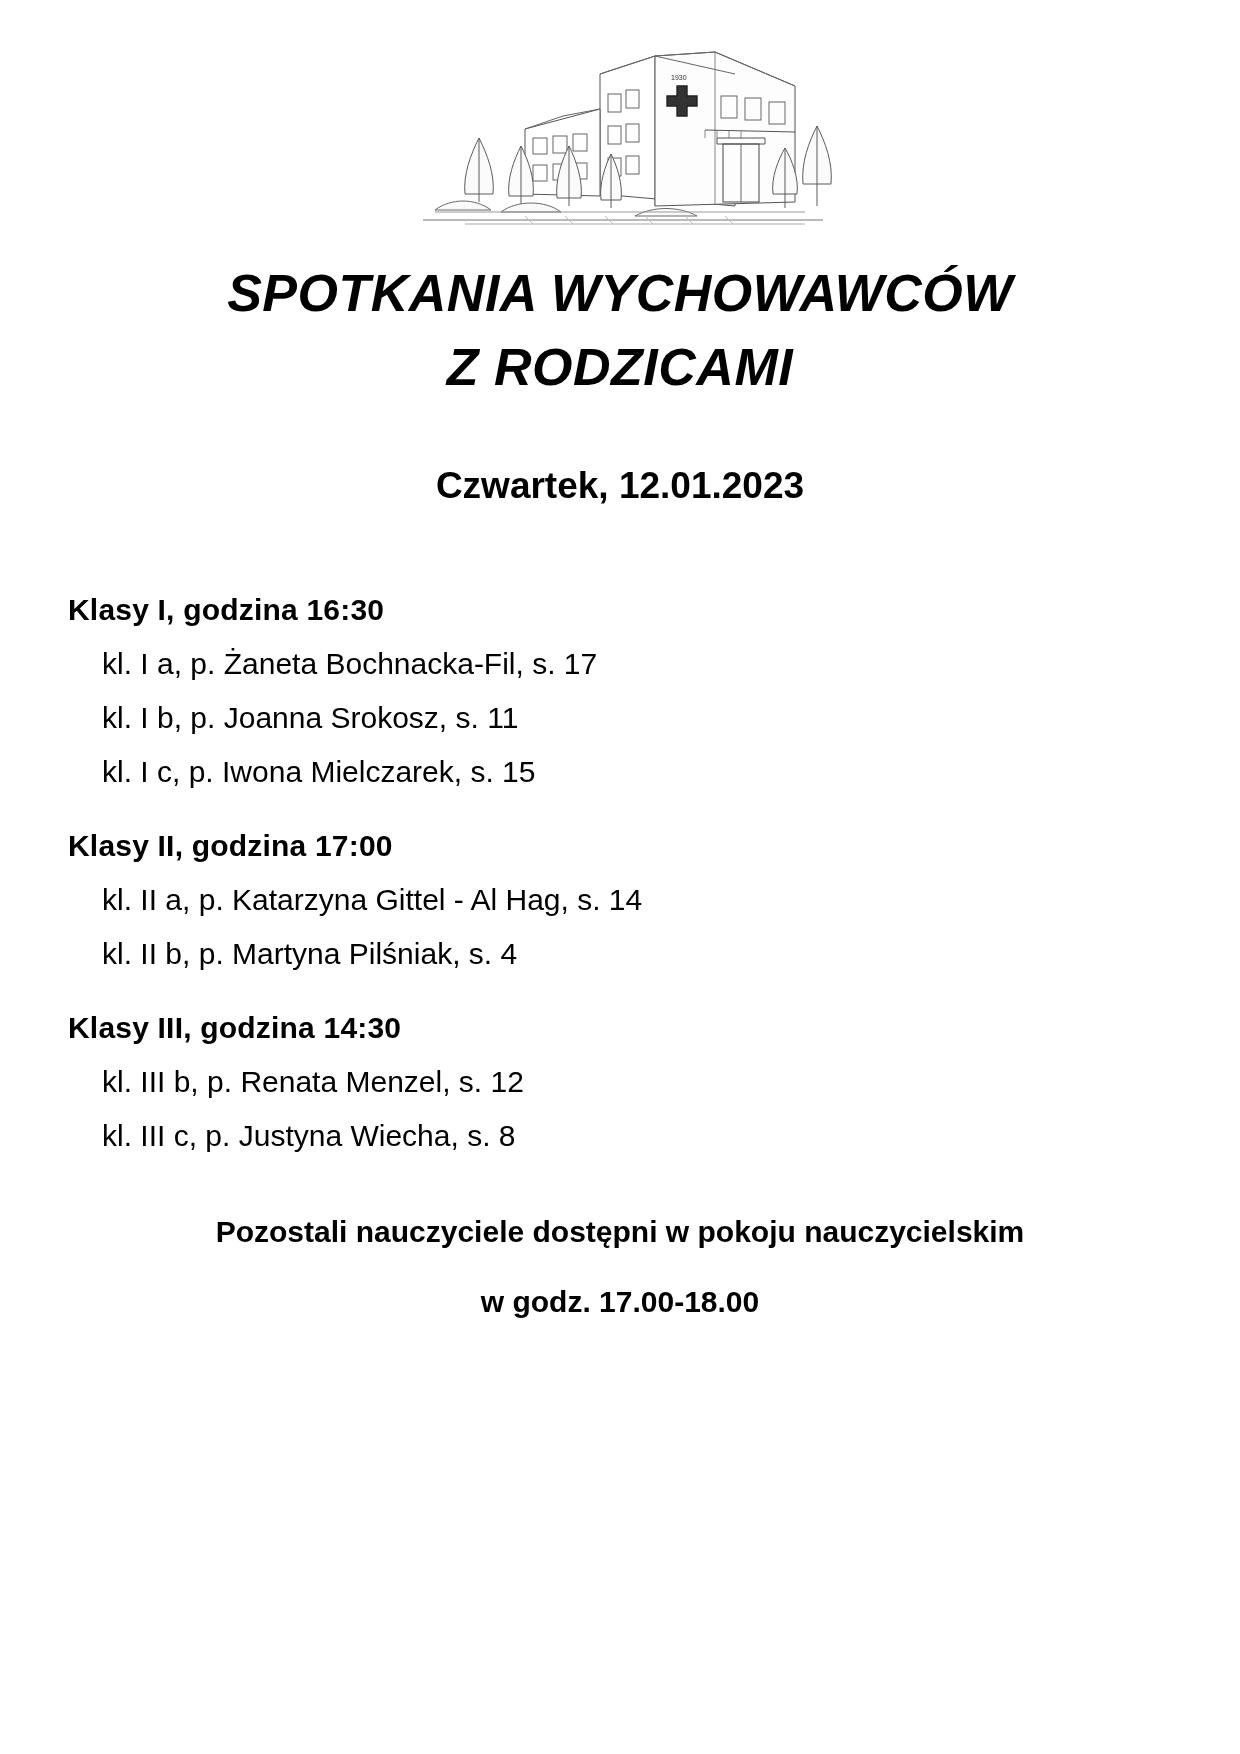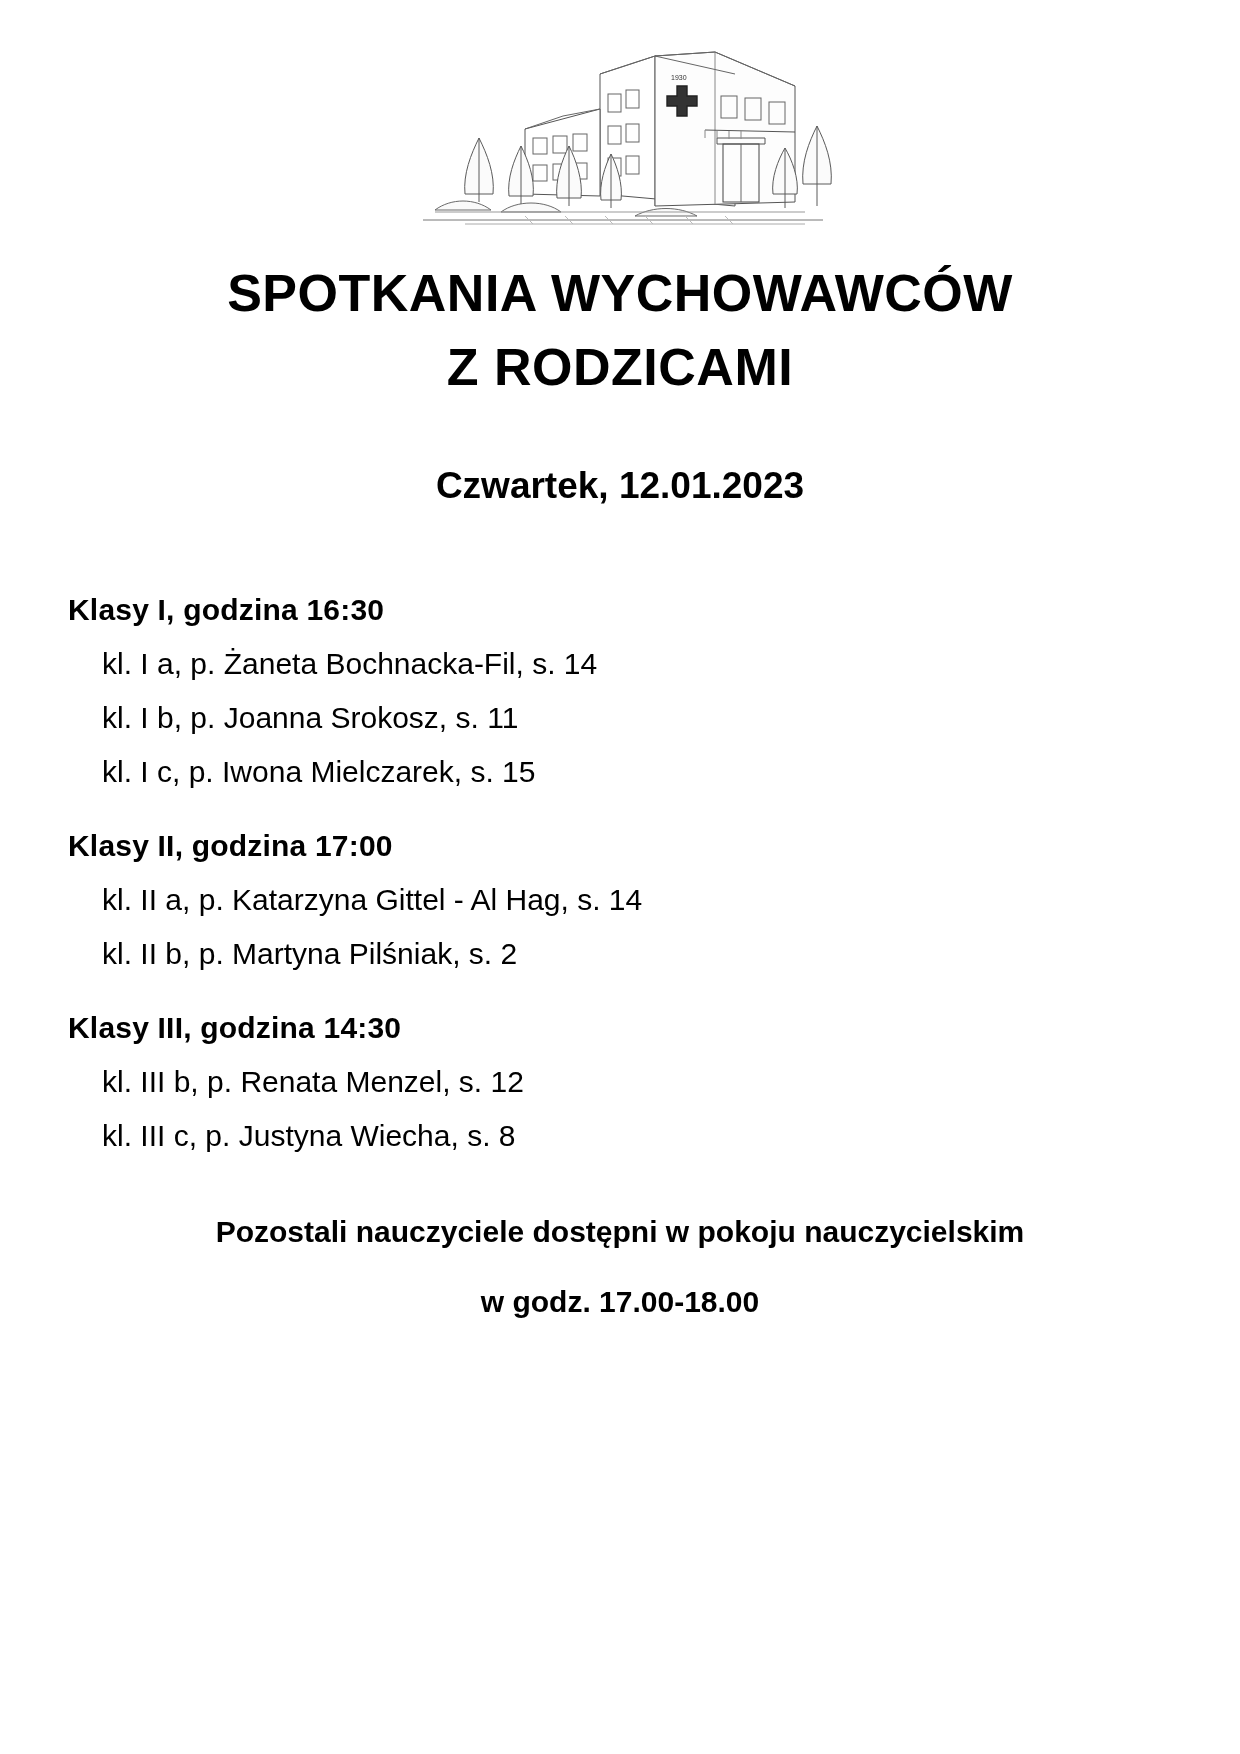--- a/index.html
+++ b/index.html
@@ -40,20 +40,21 @@
   .title {
     text-align: center;
     font-weight: bold;
     font-size: 52px;
     line-height: 1.42;
     letter-spacing: 0.5px;
     margin: 28px 0 0 0;
   }
   .title .line {
     display: block;
+    font-style: italic;
   }
   .subtitle {
     text-align: center;
     font-weight: bold;
     font-size: 37px;
     margin-top: 60px;
   }
 
   
   .schedule {
@@ -181,31 +182,31 @@
     <span class="line">Z RODZICAMI</span>
   </h1>
 
   <div class="subtitle">Czwartek, 12.01.2023</div>
 
   <div class="schedule">
 
     <div class="group">
       <div class="group-heading">Klasy I,  godzina 16:30</div>
       <ul class="group-items">
-        <li class="group-item">kl. I a, p. Żaneta Bochnacka-Fil, s. 14</li>
+        <li class="group-item">kl. I a, p. Żaneta Bochnacka-Fil, s. 17</li>
         <li class="group-item">kl. I b, p. Joanna Srokosz, s. 11</li>
         <li class="group-item">kl. I c, p. Iwona Mielczarek, s. 15</li>
       </ul>
     </div>
 
     <div class="group">
       <div class="group-heading">Klasy II,  godzina 17:00</div>
       <ul class="group-items">
         <li class="group-item">kl. II a, p. Katarzyna Gittel - Al Hag, s. 14</li>
-        <li class="group-item">kl. II b, p. Martyna Pilśniak, s. 2</li>
+        <li class="group-item">kl. II b, p. Martyna Pilśniak, s. 4</li>
       </ul>
     </div>
 
     <div class="group">
       <div class="group-heading">Klasy III,  godzina 14:30</div>
       <ul class="group-items">
         <li class="group-item">kl. III b, p. Renata Menzel, s. 12</li>
         <li class="group-item">kl. III c, p. Justyna Wiecha, s. 8</li>
       </ul>
     </div>

